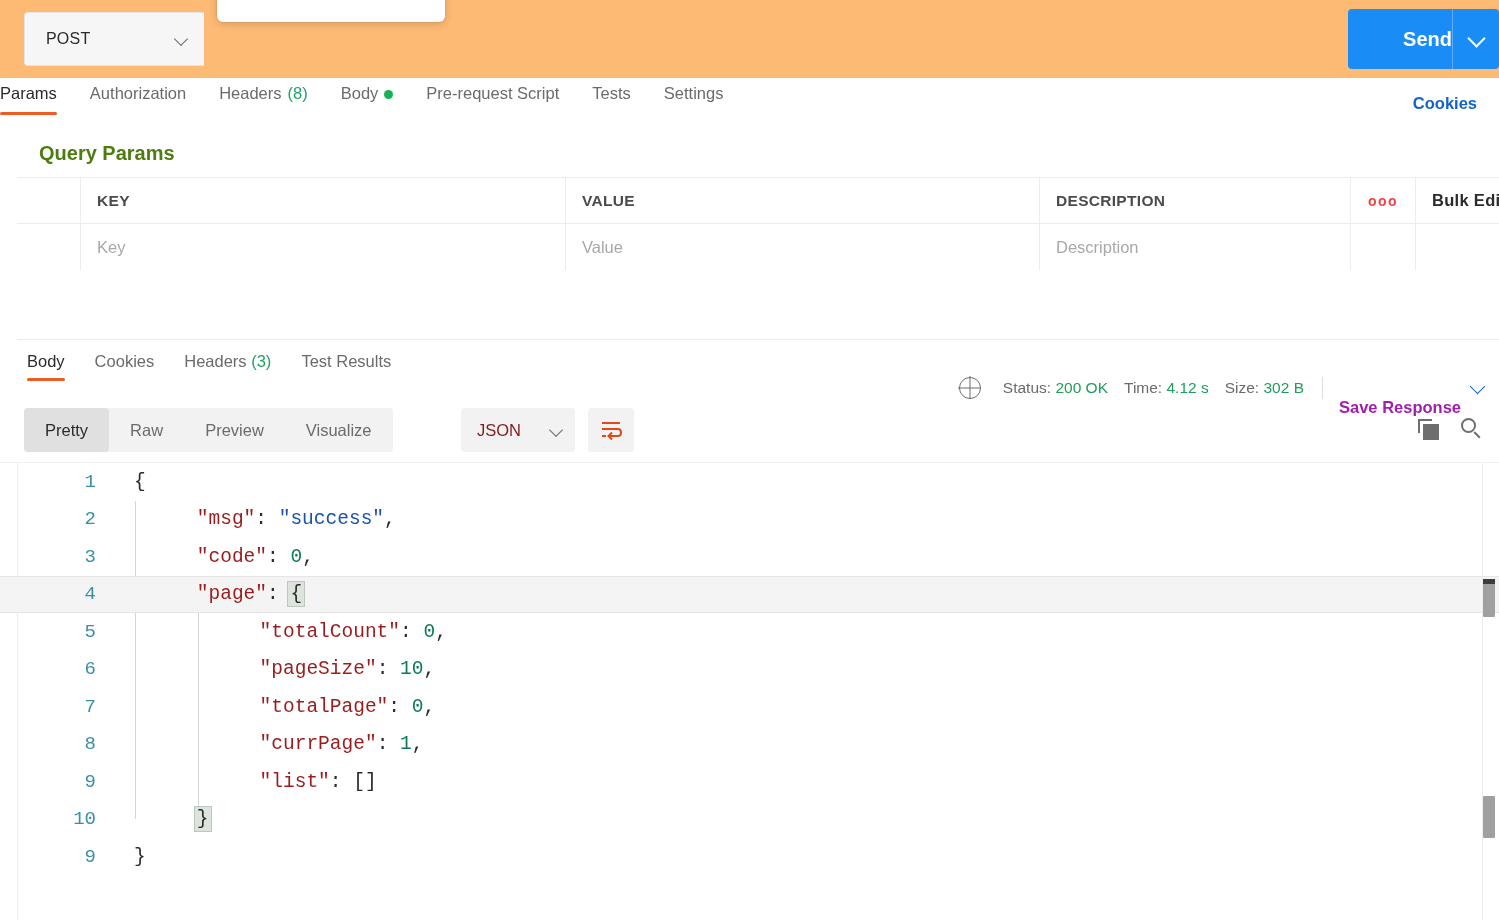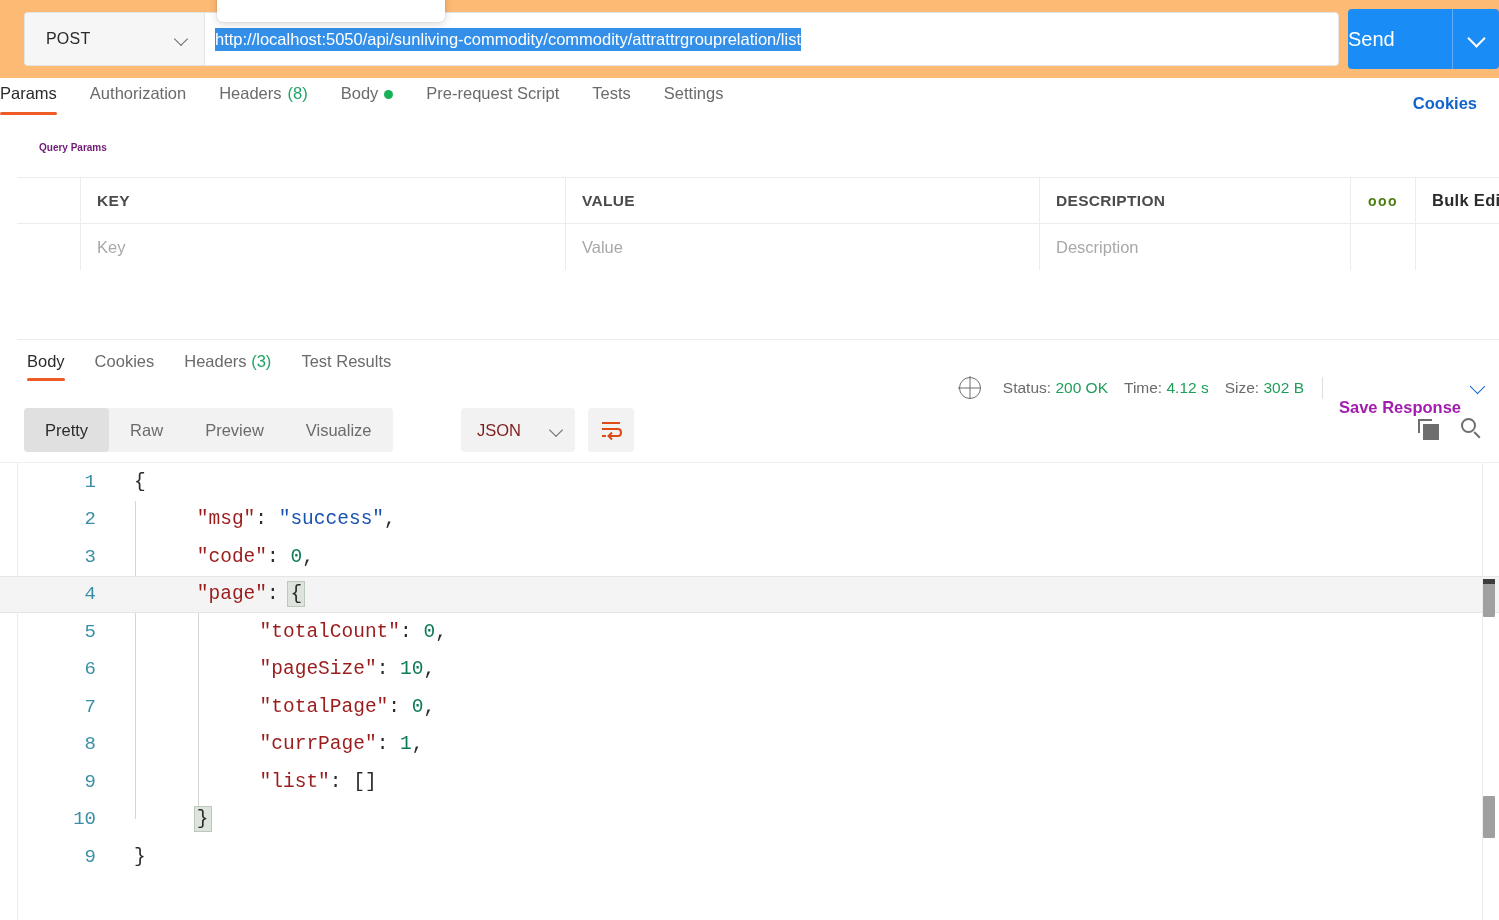--- a/index.html
+++ b/index.html
@@ -64,22 +64,22 @@
     padding: 1px 0;
   }
   .send-btn {
     position: absolute; left: 1348px; top: 9px;
     width: 151px; height: 60px;
     background: #1a8cf5;
     border-radius: 4px;
     display: flex; align-items: center;
   }
   .send-btn .label {
-    color: #fff; font-size: 20px; font-weight: normal;
-    width: 104px; text-align: left;
+    color: #fff; font-size: 20px; font-weight: bold;
+    width: 104px; text-align: right;
   }
   .send-btn .sep { width:1px; height:60px; background: rgba(255,255,255,.3); }
   .send-btn .chev-w { flex:1; display:flex; align-items:center; justify-content:center; }
   .chev-white { width: 15px; height: 15px; position: relative; display:inline-block; }
   .chev-white::after {
     content:""; position:absolute; left:1px; top:0;
     width: 11px; height: 11px;
     border-right: 2px solid #fff; border-bottom: 2px solid #fff;
     transform: rotate(45deg);
   }
@@ -105,21 +105,21 @@
     background: #18b057; display: inline-block;
   }
   .cookies-link {
     position: absolute; right: 22px; top: 94px;
     font-size: 16.5px; color: #1264cc; font-weight: bold;
   }
 
   
   .qp-title {
     position: absolute; left: 39px; top: 142px;
-    font-size: 10px; color: #701a75; font-weight: bold;
+    font-size: 20px; color: #4d7c0f; font-weight: bold;
   }
   .params-table {
     position: absolute; left: 17px; top: 177px;
     width: 1482px;
     border-top: 1px solid #ececec;
     border-bottom: 1px solid #ececec;
   }
   .ptr { display: flex; height: 46px; }
   .ptr.head { border-bottom: 1px solid #ececec; }
   .pcell {
@@ -129,21 +129,21 @@
     font-size: 16px;
   }
   .pcell.check { width: 64px; padding: 0; }
   .pcell.key { width: 485px; }
   .pcell.value { width: 474px; }
   .pcell.desc { width: 311px; }
   .pcell.dots { width: 65px; justify-content: center; padding-left: 0; }
   .pcell.bulk { width: 83px; border-right: none; }
   .ptr.head .pcell { color: #4b4b4b; font-weight: bold; font-size: 15.5px; letter-spacing: .3px; }
   .ptr.body .pcell { color: #a8a8a8; font-weight: normal; font-size: 16.5px; }
-  .dots-glyph { color:#4d7c0f; font-size: 14px; letter-spacing: 1.5px; }
+  .dots-glyph { color:#ef4444; font-size: 14px; letter-spacing: 1.5px; }
   .bulk-label { color: #2b2b2b; font-weight: bold; font-size: 16.5px; white-space: nowrap; }
 
   .pane-gap {
     position: absolute; left: 17px; top: 270px; width: 1482px; height: 70px;
     background: #fff; border-bottom: 1px solid #ececec;
   }
 
   
   .resp-tabs {
     position: absolute; left: 0; top: 352px; width: 1499px; height: 40px;
@@ -292,23 +292,20 @@
 <div id="app">
 
   <div class="popup-fragment">
     
   </div>
 
   <div class="url-row">
     <div class="method-select">
       <span class="m-label">POST</span>
       <span class="chev"></span>
-    </div>
-    <div class="url-field">
-      <span class="url-text">http://localhost:5050/api/sunliving-commodity/commodity/attrattrgrouprelation/list</span>
     </div>
     <div class="send-btn">
       <span class="label">Send</span>
       <span class="sep"></span>
       <span class="chev-w">
         <span class="chev-white"></span>
       </span>
     </div>
   </div>
 

